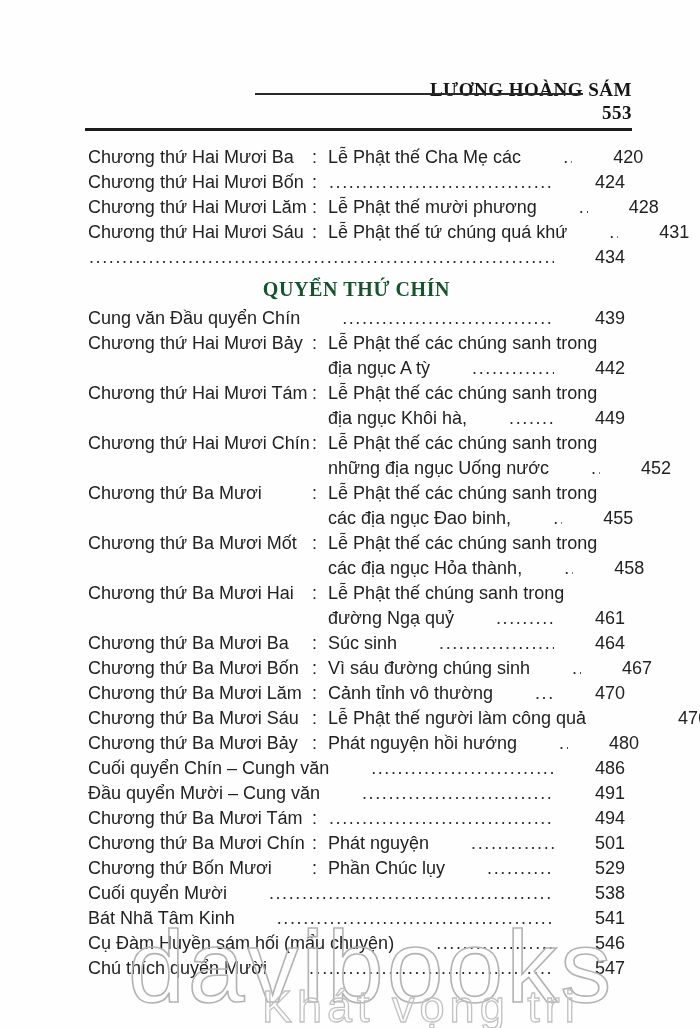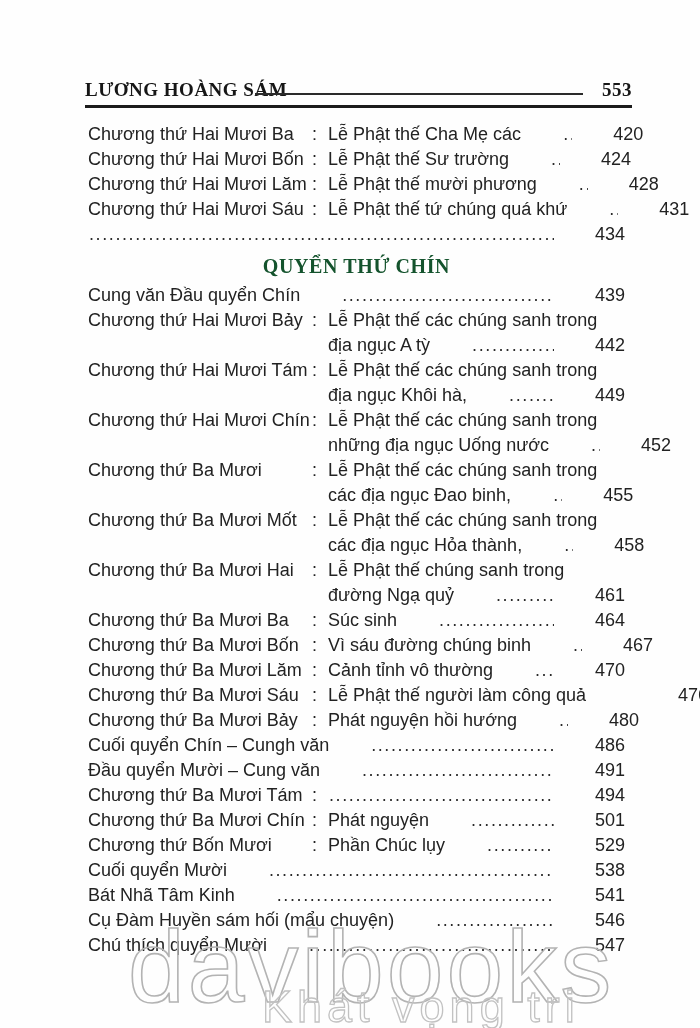--- a/index.html
+++ b/index.html
@@ -17,21 +17,21 @@
 
   
   .running-head{
     position:relative;
     display:flex;justify-content:space-between;align-items:flex-end;
     font-family:"Liberation Serif", serif;
     font-weight:bold;font-size:19px;line-height:23px;
     letter-spacing:0.5px;color:#161616;
     border-bottom:3px solid #1c1c1c;
     padding-bottom:4px;
-    margin-left:-3px;margin-right:-7px;
+    margin-left:-3px;margin-right:-7px;flex-direction:column;
   }
   .head-rule-partial{
     position:absolute;left:170px;width:328px;top:15px;height:2px;
     background:#2a2a2a;
   }
 
   
   .toc{margin-top:14px;}
   .section-heading{
     text-align:center;
@@ -88,21 +88,20 @@
               <span class="leader">............................................................................................................................................................................................................................</span>
               <span class="pageno">420</span>
             </div>
           </div>
         </div>
         <div class="entry">
           <span class="chapter">Chương thứ Hai Mươi Bốn</span>
           <span class="sep">:</span>
           <div class="desc-block">
             <div class="line">
-              <span class="line-text">Lễ Phật thế Sư trường</span>
               <span class="leader">............................................................................................................................................................................................................................</span>
               <span class="pageno">424</span>
             </div>
           </div>
         </div>
         <div class="entry">
           <span class="chapter">Chương thứ Hai Mươi Lăm</span>
           <span class="sep">:</span>
           <div class="desc-block">
             <div class="line">
@@ -234,21 +233,21 @@
               <span class="leader">............................................................................................................................................................................................................................</span>
               <span class="pageno">464</span>
             </div>
           </div>
         </div>
         <div class="entry">
           <span class="chapter">Chương thứ Ba Mươi Bốn</span>
           <span class="sep">:</span>
           <div class="desc-block">
             <div class="line">
-              <span class="line-text">Vì sáu đường chúng binh</span>
+              <span class="line-text">Vì sáu đường chúng sinh</span>
               <span class="leader">............................................................................................................................................................................................................................</span>
               <span class="pageno">467</span>
             </div>
           </div>
         </div>
         <div class="entry">
           <span class="chapter">Chương thứ Ba Mươi Lăm</span>
           <span class="sep">:</span>
           <div class="desc-block">
             <div class="line">

